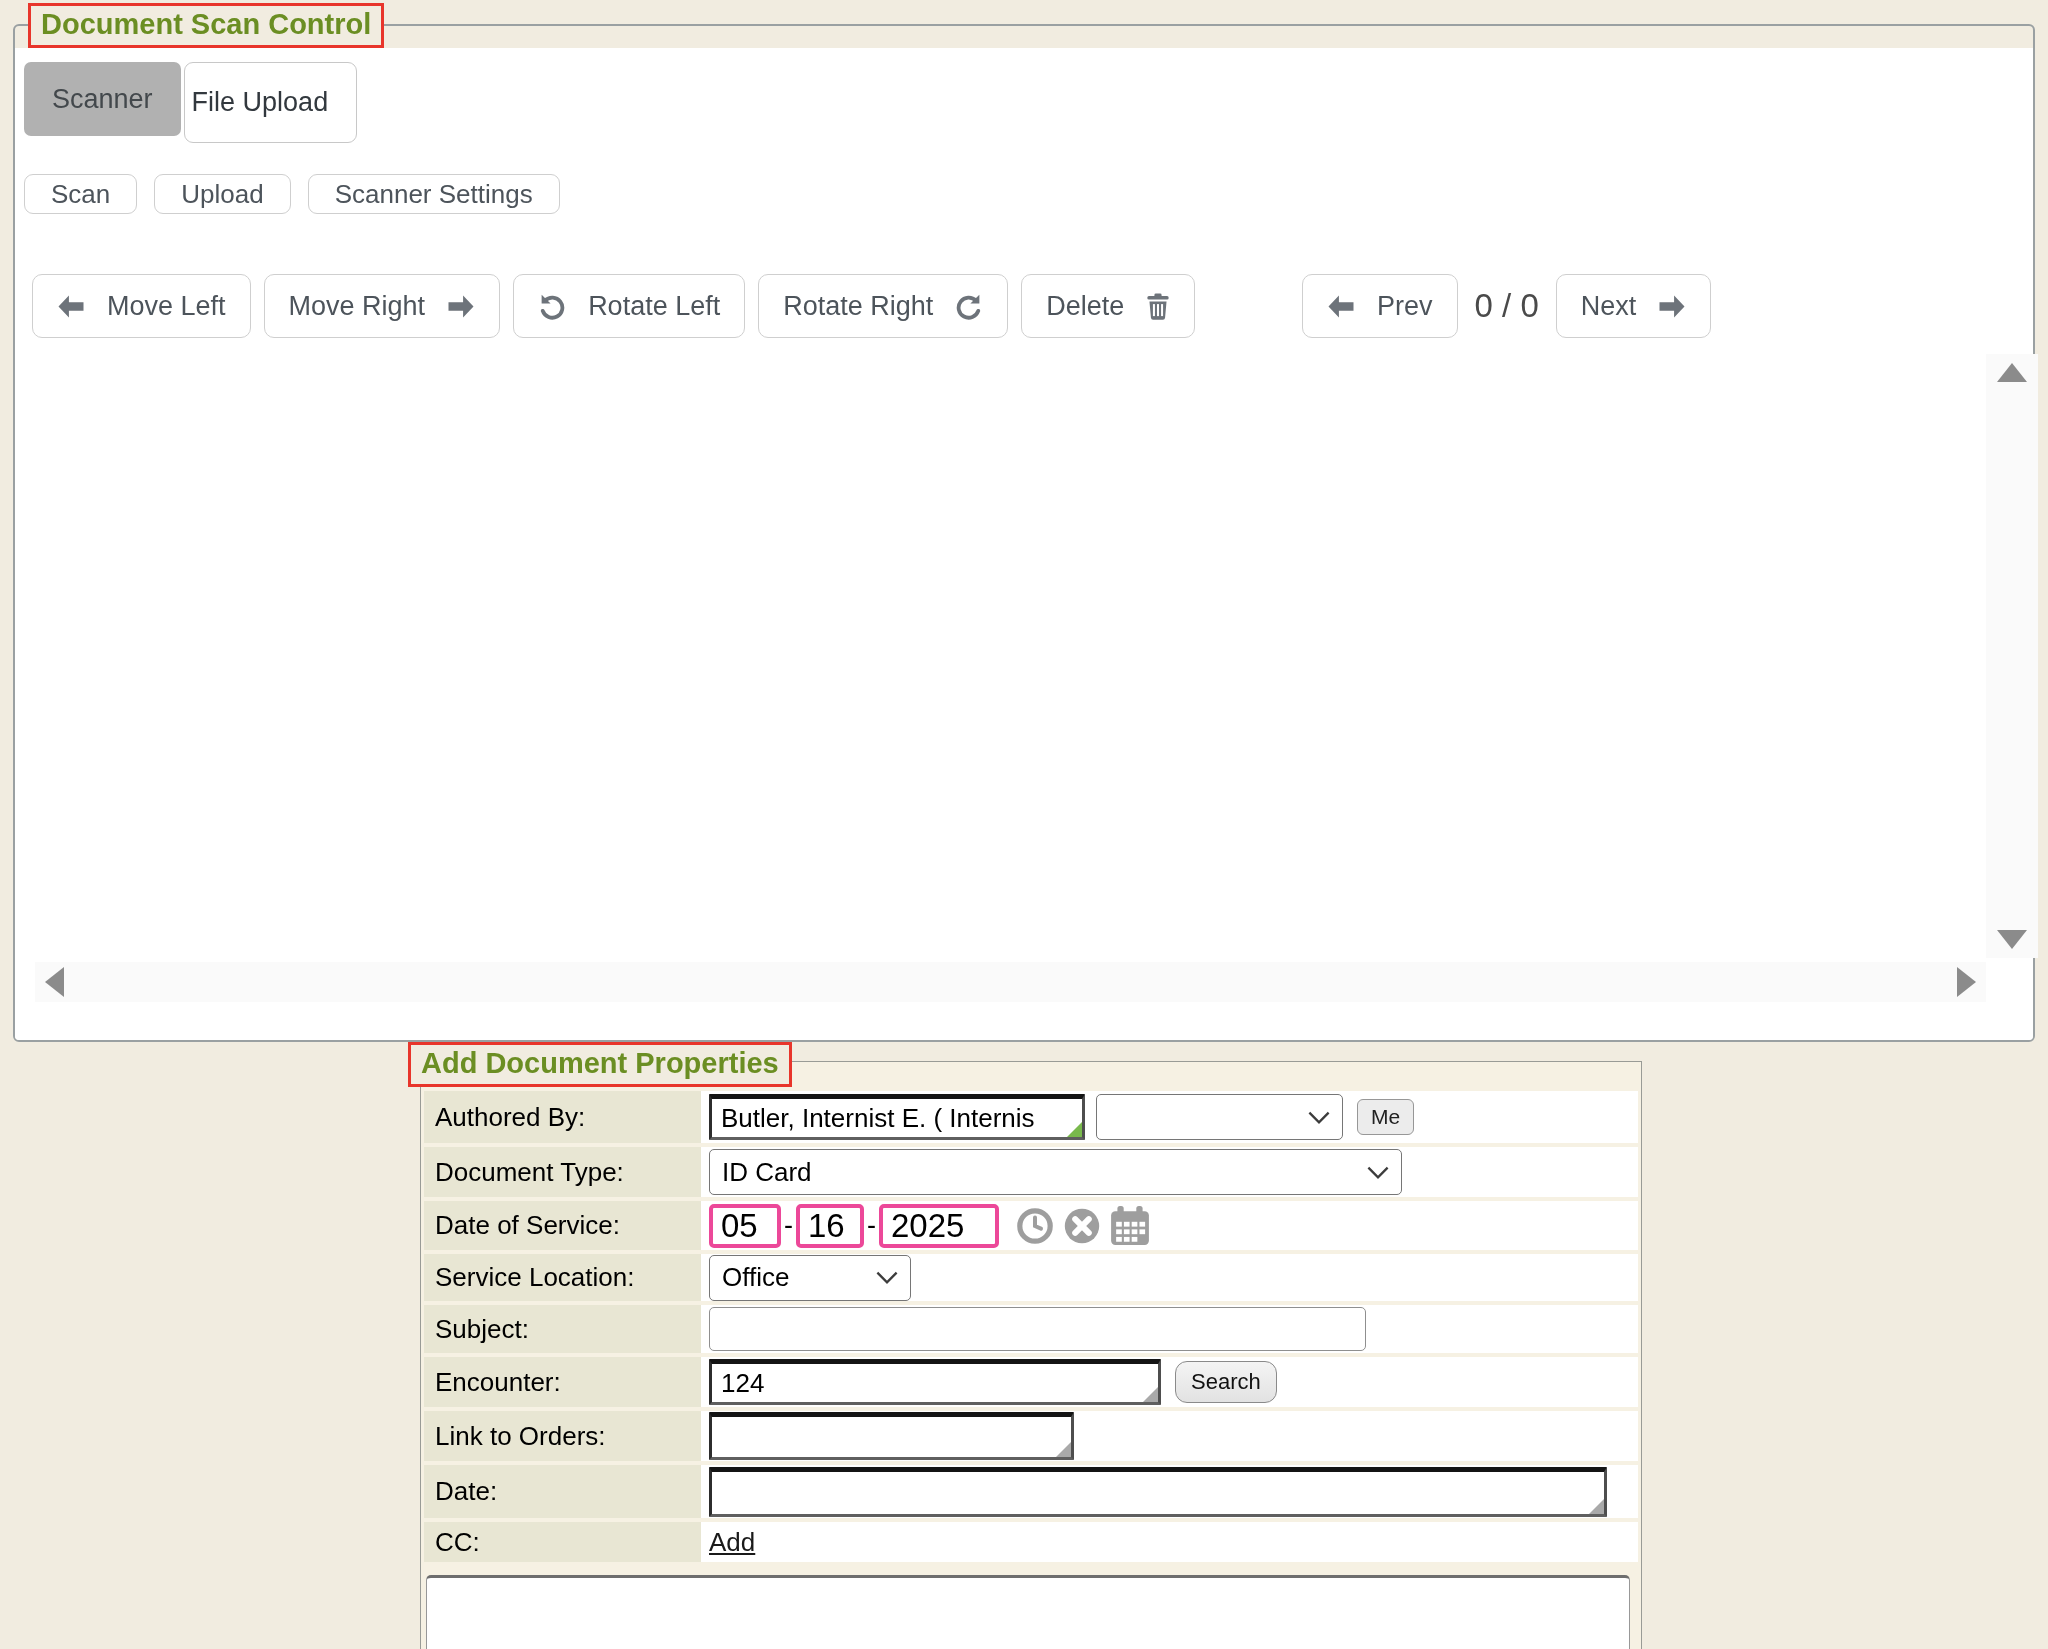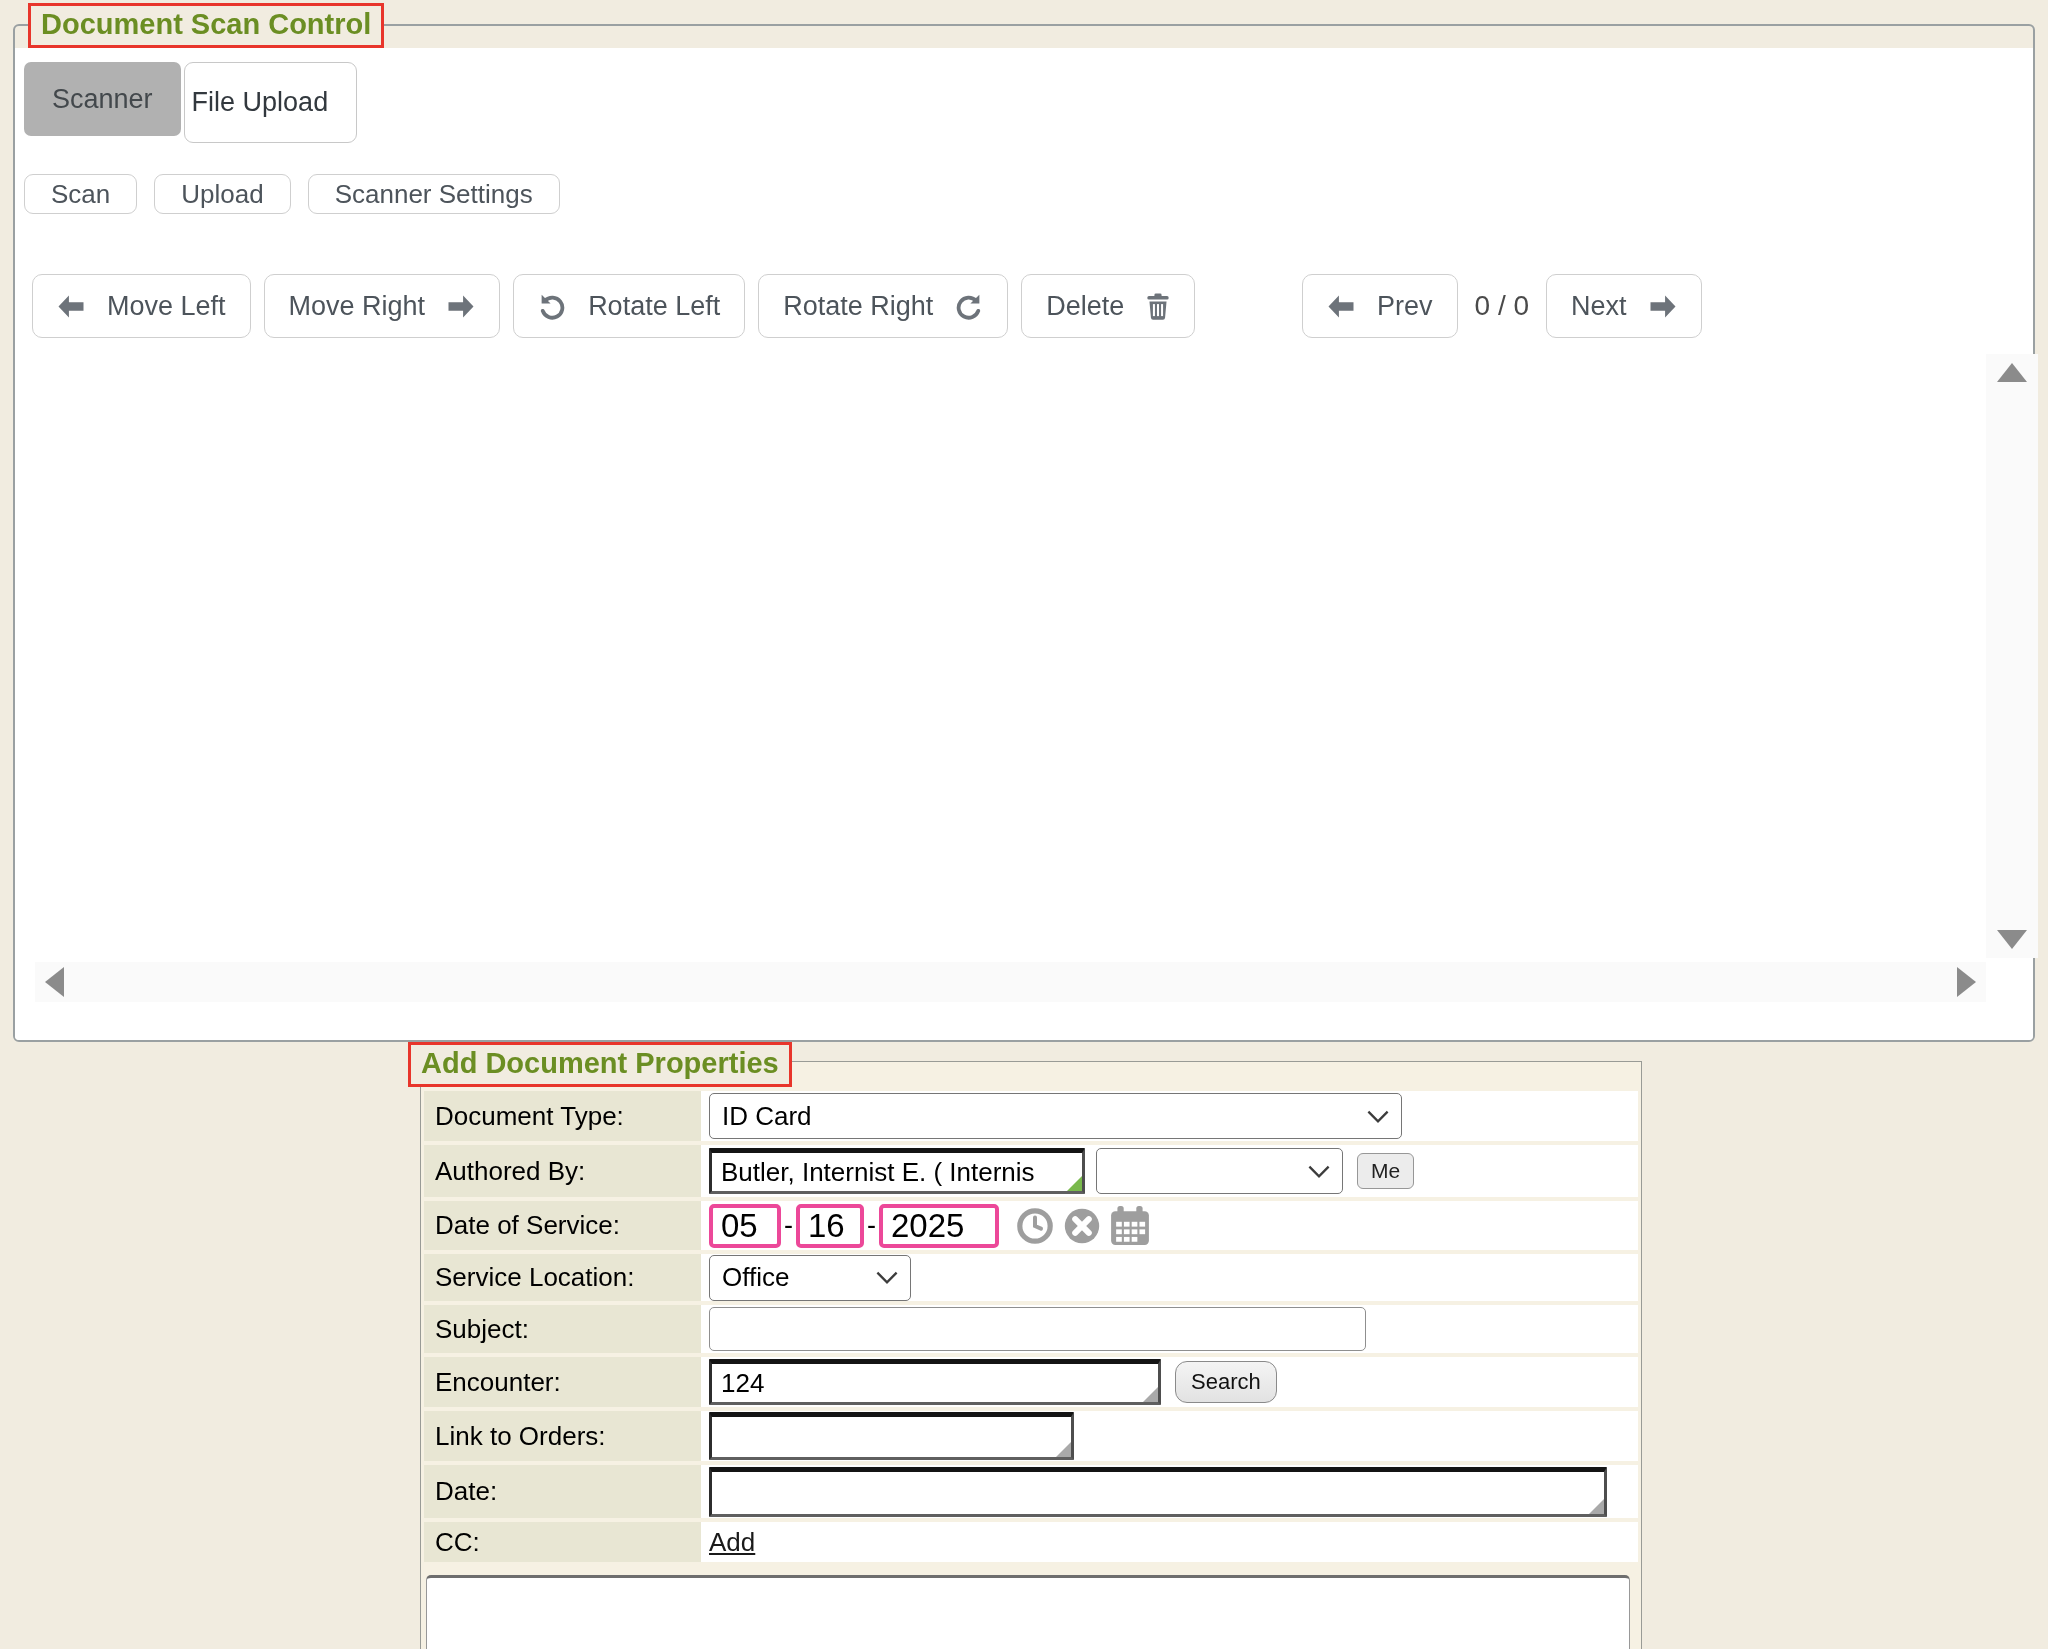--- a/index.html
+++ b/index.html
@@ -38,21 +38,21 @@
   .btn{
     display:inline-flex;align-items:center;justify-content:center;
     background:#fff;border:1px solid #cfcfcf;border-radius:9px;
     color:#4d545b;font-size:26px;white-space:nowrap;
   }
   .actions{position:absolute;left:9px;top:148px;display:flex;gap:17px;z-index:3;}
   .actions .btn{height:40px;padding:4px 26px;}
   .toolbar{position:absolute;left:17px;top:248px;display:flex;gap:13px;z-index:3;}
   .toolbar .btn,.pager .btn{height:64px;padding:0 24px;font-size:27px;border-radius:10px;gap:22px;}
   .pager{position:absolute;left:1287px;top:248px;display:flex;align-items:center;z-index:3;}
-  .pager .counter{margin:0 17px;font-size:28px;color:#4a4a4a;}
+  .pager .counter{margin:0 17px;font-size:33px;color:#4a4a4a;}
   .icn{display:inline-flex;align-items:center;color:#6d737a;}
   
   .vtrack{
     position:absolute;left:1971px;top:328px;width:52px;height:604px;background:#fafafa;
     display:flex;flex-direction:column;justify-content:space-between;align-items:center;
     padding:9px 0;box-sizing:border-box;z-index:2;
   }
   .htrack{
     position:absolute;left:20px;top:936px;width:1951px;height:40px;background:#fafafa;
     display:flex;justify-content:space-between;align-items:center;
@@ -207,50 +207,50 @@
     <div class="tri-left"></div>
     <div class="tri-right"></div>
   </div>
 </div>
 
 <div class="legend-box" id="legend-scan">Document Scan Control</div>
 
 <div class="props-fieldset">
   <div class="ptable">
 
-    <div class="prow" style="height:50px">
-      <div class="plabel">Document Type:</div>
-      <div class="pval">
-        <div class="sel" style="width:693px;">
-          <span>ID Card</span>
-          <span class="icn">
-            <svg width="22" height="13" viewBox="0 0 16 9">
-                <polyline points="1,1 8,8 15,1" fill="none" stroke="#3c3c3c" stroke-width="1.7"></polyline>
-              </svg>
-          </span>
-        </div>
-      </div>
-    </div>
-
     <div class="prow" style="height:52px">
       <div class="plabel">Authored By:</div>
       <div class="pval">
         <span class="dw">
           <input class="inp-dark" style="width: 352px; height: 34px;" value="Butler, Internist E. ( Internis">
           <i class="grip green"></i>
         </span>
         <div class="sel" style="width:247px;margin-left:11px;">
           <span></span>
           <span class="icn">
             <svg width="22" height="13" viewBox="0 0 16 9">
                 <polyline points="1,1 8,8 15,1" fill="none" stroke="#3c3c3c" stroke-width="1.7"></polyline>
               </svg>
           </span>
         </div>
         <button class="mini-btn" style="margin-left:14px;">Me</button>
+      </div>
+    </div>
+
+    <div class="prow" style="height:50px">
+      <div class="plabel">Document Type:</div>
+      <div class="pval">
+        <div class="sel" style="width:693px;">
+          <span>ID Card</span>
+          <span class="icn">
+            <svg width="22" height="13" viewBox="0 0 16 9">
+                <polyline points="1,1 8,8 15,1" fill="none" stroke="#3c3c3c" stroke-width="1.7"></polyline>
+              </svg>
+          </span>
+        </div>
       </div>
     </div>
 
     <div class="prow" style="height:49px">
       <div class="plabel">Date of Service:</div>
       <div class="pval">
         <input class="dinp" style="width: 72px;" value="05">
         <span class="dash">-</span>
         <input class="dinp" style="width: 68px;" value="16">
         <span class="dash">-</span>

